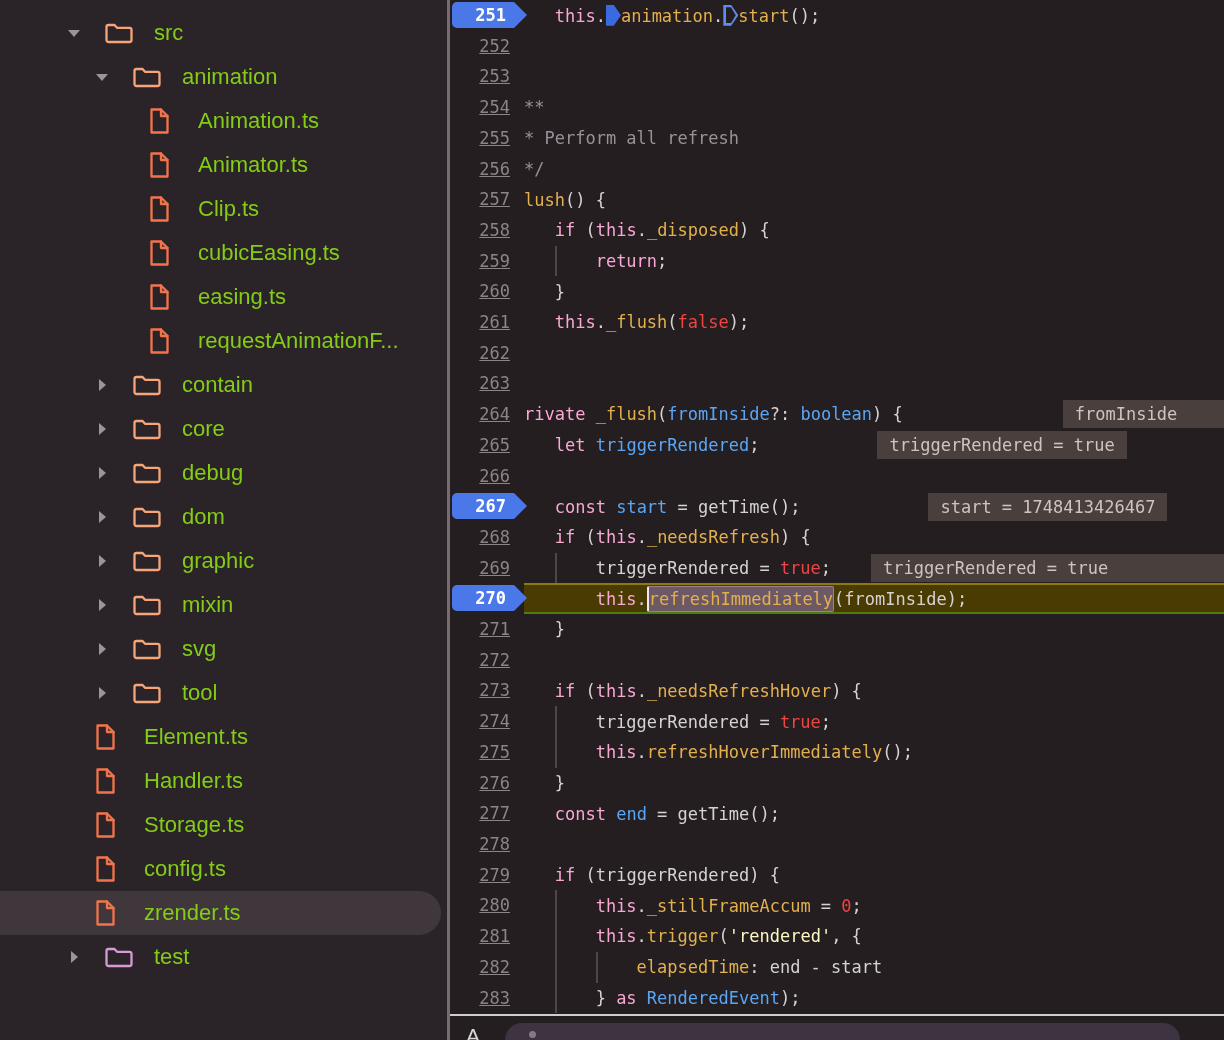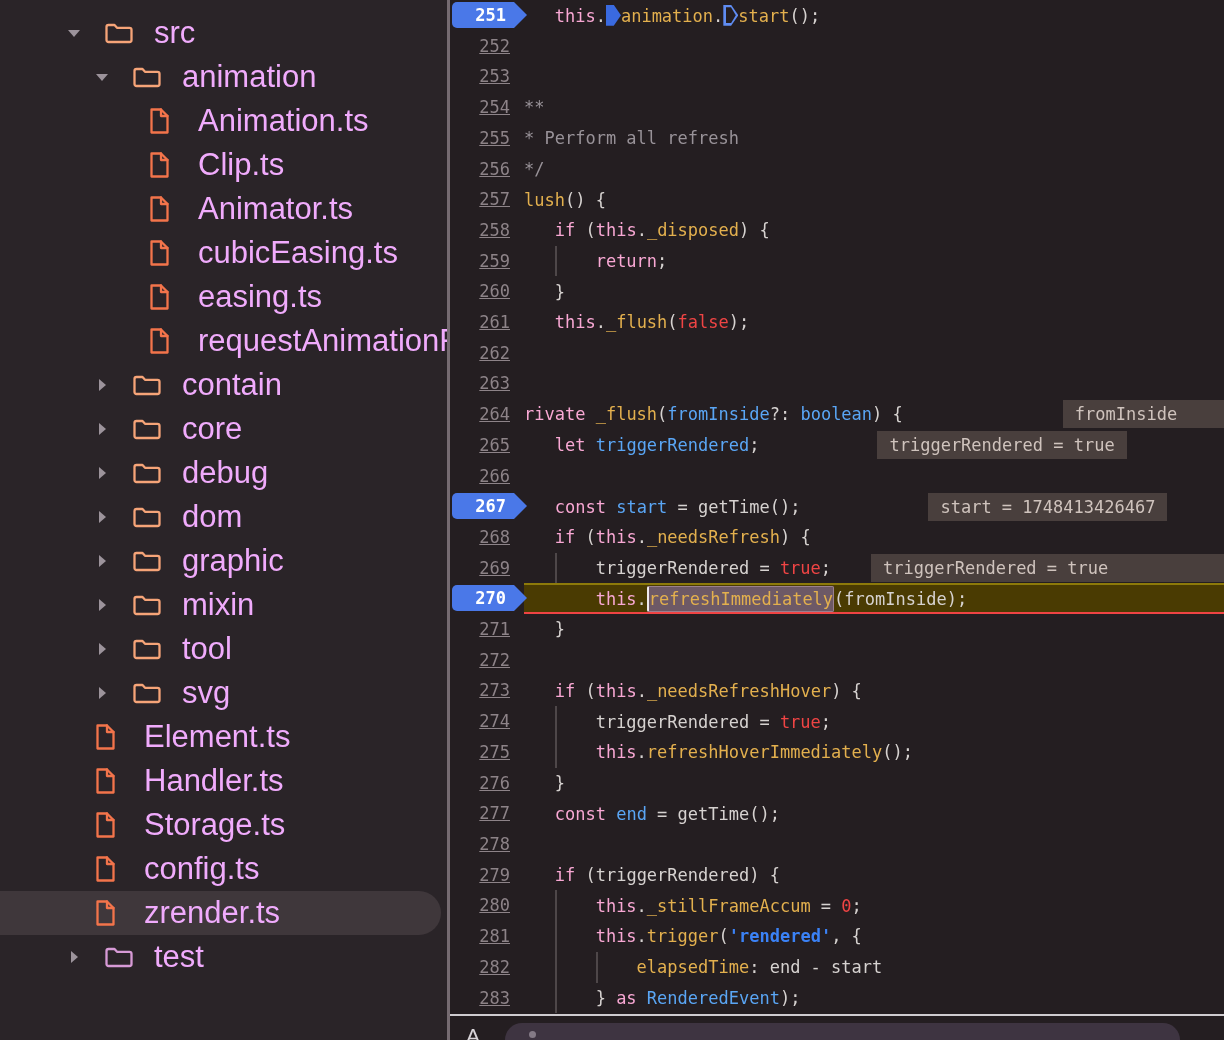--- a/index.html
+++ b/index.html
@@ -11,49 +11,49 @@
              padding-top:11px; box-sizing:border-box; overflow:hidden; }
   #sash { width:3px; height:100%; background:#756b71; flex:none; }
   .tree-row { height:44px; display:flex; align-items:center; box-sizing:border-box; }
   .tree-row.lvl0 { padding-left:66px; }
   .tree-row.lvl1 { padding-left:94px; }
   .tree-row.lvl2 { padding-left:148px; }
   .tree-row.selected { background:#3f373b; border-radius:0 22px 22px 0; margin-right:6px; }
   .chev { width:38px; flex:none; display:flex; align-items:center; }
   .chev svg { display:block; }
   .ticon { width:32px; flex:none; display:flex; align-items:center; }
-  .tlabel { margin-left:18px; font-size:31px; color:#f0abfc; white-space:nowrap; }
+  .tlabel { margin-left:18px; font-size:22px; color:#84cc16; white-space:nowrap; }
   .tree-row.file .tlabel { }
   .folder-svg { stroke:#f6a478; fill:none; stroke-width:2.3; stroke-linejoin:round; stroke-linecap:round; }
   .folder-svg.pink { stroke:#d79ad6; }
   .file-svg { stroke:#f3744b; fill:none; stroke-width:2.3; stroke-linejoin:round; stroke-linecap:round; }
 
   
   #editor { flex:1; height:100%; background:#241e21; position:relative; overflow:hidden;
             font-family:"DejaVu Sans Mono", monospace; font-size:17px; }
   .row { display:flex; height:30.71px; align-items:stretch; position:relative; overflow:hidden; }
   .gutter { width:74px; flex:none; position:relative; text-align:right;
             color:#8d8388; line-height:30.71px; padding-right:14px; box-sizing:border-box;text-decoration:underline; }
   .lnflag { position:absolute; left:2px; top:2px; height:26px; width:62px; background:#4a78e8;
             border-radius:5px 0 0 5px; color:#ffffff; font-weight:700; text-align:right;
             padding-right:8px; line-height:26px; box-sizing:border-box; z-index:3; }
   .lnflag::after { content:""; position:absolute; left:62px; top:0;
             border-left:13px solid #4a78e8; border-top:13px solid transparent;
             border-bottom:13px solid transparent; }
   .codewrap { flex:1; display:flex; align-items:center; position:relative; min-width:0; }
-  .codewrap.hl { background:#4a3b02; border-top:2px solid #8d7a0a; border-bottom:2px solid #ef4444;
+  .codewrap.hl { background:#4a3b02; border-top:2px solid #8d7a0a; border-bottom:2px solid #4d7c0f;
                  box-sizing:border-box; }
   .codetext { white-space:pre; flex:none; position:relative; z-index:2; }
   .guide { position:absolute; top:0; bottom:0; border-left:2px solid #4e4749; z-index:1; }
   .pl  { color:#d6d2d0; }
   .kw  { color:#f9a8d4; }
   .fn  { color:#e3b04e; }
   .ty  { color:#5aa6f5; }
   .lit { color:#ef4444; }
-  .str { color:#3b82f6;font-weight:bold; }
+  .str { color:#fef9c3; }
   .cm  { color:#989298; }
   .sel { background:#6d5966; border:1px solid #9a8090; border-left:2px solid #efe9ec;
          border-radius:2px; padding:2px 0; margin:-2px 0; }
   .mkf { display:inline-block; width:15px; height:21px; background:#3a6ae0; vertical-align:-4px;
          clip-path:polygon(0 0,52% 0,100% 50%,52% 100%,0 100%); }
   .mko { display:inline-block; width:15px; height:21px; background:#5f8cf2; vertical-align:-4px;
          clip-path:polygon(0 0,52% 0,100% 50%,52% 100%,0 100%); position:relative; }
   .mko-in { position:absolute; left:2.5px; top:2.5px; right:2.5px; bottom:2.5px; background:#241e21;
          clip-path:polygon(0 0,52% 0,100% 50%,52% 100%,0 100%); }
   .ival { flex:none; background:#493f3d; color:#cfc3bd; white-space:pre;
@@ -110,56 +110,56 @@
         </span>
         <span class="tlabel">Animation.ts</span>
       </div>
       <div class="tree-row lvl2 file">
         <span class="ticon">
           <svg width="23" height="28" viewBox="0 0 23 28">
             <path d="M3.5 2.5 H13 L19.5 9 V25.5 H3.5 Z" class="file-svg"></path>
             <path d="M13 2.5 V9 H19.5" class="file-svg"></path>
           </svg>
         </span>
+        <span class="tlabel">Animator.ts</span>
+      </div>
+      <div class="tree-row lvl2 file">
+        <span class="ticon">
+          <svg width="23" height="28" viewBox="0 0 23 28">
+            <path d="M3.5 2.5 H13 L19.5 9 V25.5 H3.5 Z" class="file-svg"></path>
+            <path d="M13 2.5 V9 H19.5" class="file-svg"></path>
+          </svg>
+        </span>
         <span class="tlabel">Clip.ts</span>
       </div>
       <div class="tree-row lvl2 file">
         <span class="ticon">
           <svg width="23" height="28" viewBox="0 0 23 28">
             <path d="M3.5 2.5 H13 L19.5 9 V25.5 H3.5 Z" class="file-svg"></path>
             <path d="M13 2.5 V9 H19.5" class="file-svg"></path>
           </svg>
         </span>
-        <span class="tlabel">Animator.ts</span>
+        <span class="tlabel">cubicEasing.ts</span>
       </div>
       <div class="tree-row lvl2 file">
         <span class="ticon">
           <svg width="23" height="28" viewBox="0 0 23 28">
             <path d="M3.5 2.5 H13 L19.5 9 V25.5 H3.5 Z" class="file-svg"></path>
             <path d="M13 2.5 V9 H19.5" class="file-svg"></path>
           </svg>
         </span>
-        <span class="tlabel">cubicEasing.ts</span>
+        <span class="tlabel">easing.ts</span>
       </div>
       <div class="tree-row lvl2 file">
         <span class="ticon">
           <svg width="23" height="28" viewBox="0 0 23 28">
             <path d="M3.5 2.5 H13 L19.5 9 V25.5 H3.5 Z" class="file-svg"></path>
             <path d="M13 2.5 V9 H19.5" class="file-svg"></path>
           </svg>
         </span>
-        <span class="tlabel">easing.ts</span>
-      </div>
-      <div class="tree-row lvl2 file">
-        <span class="ticon">
-          <svg width="23" height="28" viewBox="0 0 23 28">
-            <path d="M3.5 2.5 H13 L19.5 9 V25.5 H3.5 Z" class="file-svg"></path>
-            <path d="M13 2.5 V9 H19.5" class="file-svg"></path>
-          </svg>
-        </span>
         <span class="tlabel">requestAnimationF...</span>
       </div>
       <div class="tree-row lvl1">
         <span class="chev">
           <svg width="16" height="16" viewBox="0 0 16 16">
             <polygon points="5,2 12,8 5,14" fill="#9c939b"></polygon>
           </svg>
         </span>
         <span class="ticon">
           <svg width="30" height="25" viewBox="0 0 30 25">
@@ -237,34 +237,34 @@
         <span class="chev">
           <svg width="16" height="16" viewBox="0 0 16 16">
             <polygon points="5,2 12,8 5,14" fill="#9c939b"></polygon>
           </svg>
         </span>
         <span class="ticon">
           <svg width="30" height="25" viewBox="0 0 30 25">
             <path d="M2.5 6 C2.5 4.9 3.4 4 4.5 4 H10.5 L13 6.8 H25.5 C26.6 6.8 27.5 7.7 27.5 8.8 V19 C27.5 20.1 26.6 21 25.5 21 H4.5 C3.4 21 2.5 20.1 2.5 19 Z" class="folder-svg"></path>
           </svg>
         </span>
+        <span class="tlabel">svg</span>
+      </div>
+      <div class="tree-row lvl1">
+        <span class="chev">
+          <svg width="16" height="16" viewBox="0 0 16 16">
+            <polygon points="5,2 12,8 5,14" fill="#9c939b"></polygon>
+          </svg>
+        </span>
+        <span class="ticon">
+          <svg width="30" height="25" viewBox="0 0 30 25">
+            <path d="M2.5 6 C2.5 4.9 3.4 4 4.5 4 H10.5 L13 6.8 H25.5 C26.6 6.8 27.5 7.7 27.5 8.8 V19 C27.5 20.1 26.6 21 25.5 21 H4.5 C3.4 21 2.5 20.1 2.5 19 Z" class="folder-svg"></path>
+          </svg>
+        </span>
         <span class="tlabel">tool</span>
-      </div>
-      <div class="tree-row lvl1">
-        <span class="chev">
-          <svg width="16" height="16" viewBox="0 0 16 16">
-            <polygon points="5,2 12,8 5,14" fill="#9c939b"></polygon>
-          </svg>
-        </span>
-        <span class="ticon">
-          <svg width="30" height="25" viewBox="0 0 30 25">
-            <path d="M2.5 6 C2.5 4.9 3.4 4 4.5 4 H10.5 L13 6.8 H25.5 C26.6 6.8 27.5 7.7 27.5 8.8 V19 C27.5 20.1 26.6 21 25.5 21 H4.5 C3.4 21 2.5 20.1 2.5 19 Z" class="folder-svg"></path>
-          </svg>
-        </span>
-        <span class="tlabel">svg</span>
       </div>
       <div class="tree-row lvl1 file">
         <span class="ticon">
           <svg width="23" height="28" viewBox="0 0 23 28">
             <path d="M3.5 2.5 H13 L19.5 9 V25.5 H3.5 Z" class="file-svg"></path>
             <path d="M13 2.5 V9 H19.5" class="file-svg"></path>
           </svg>
         </span>
         <span class="tlabel">Element.ts</span>
       </div>

